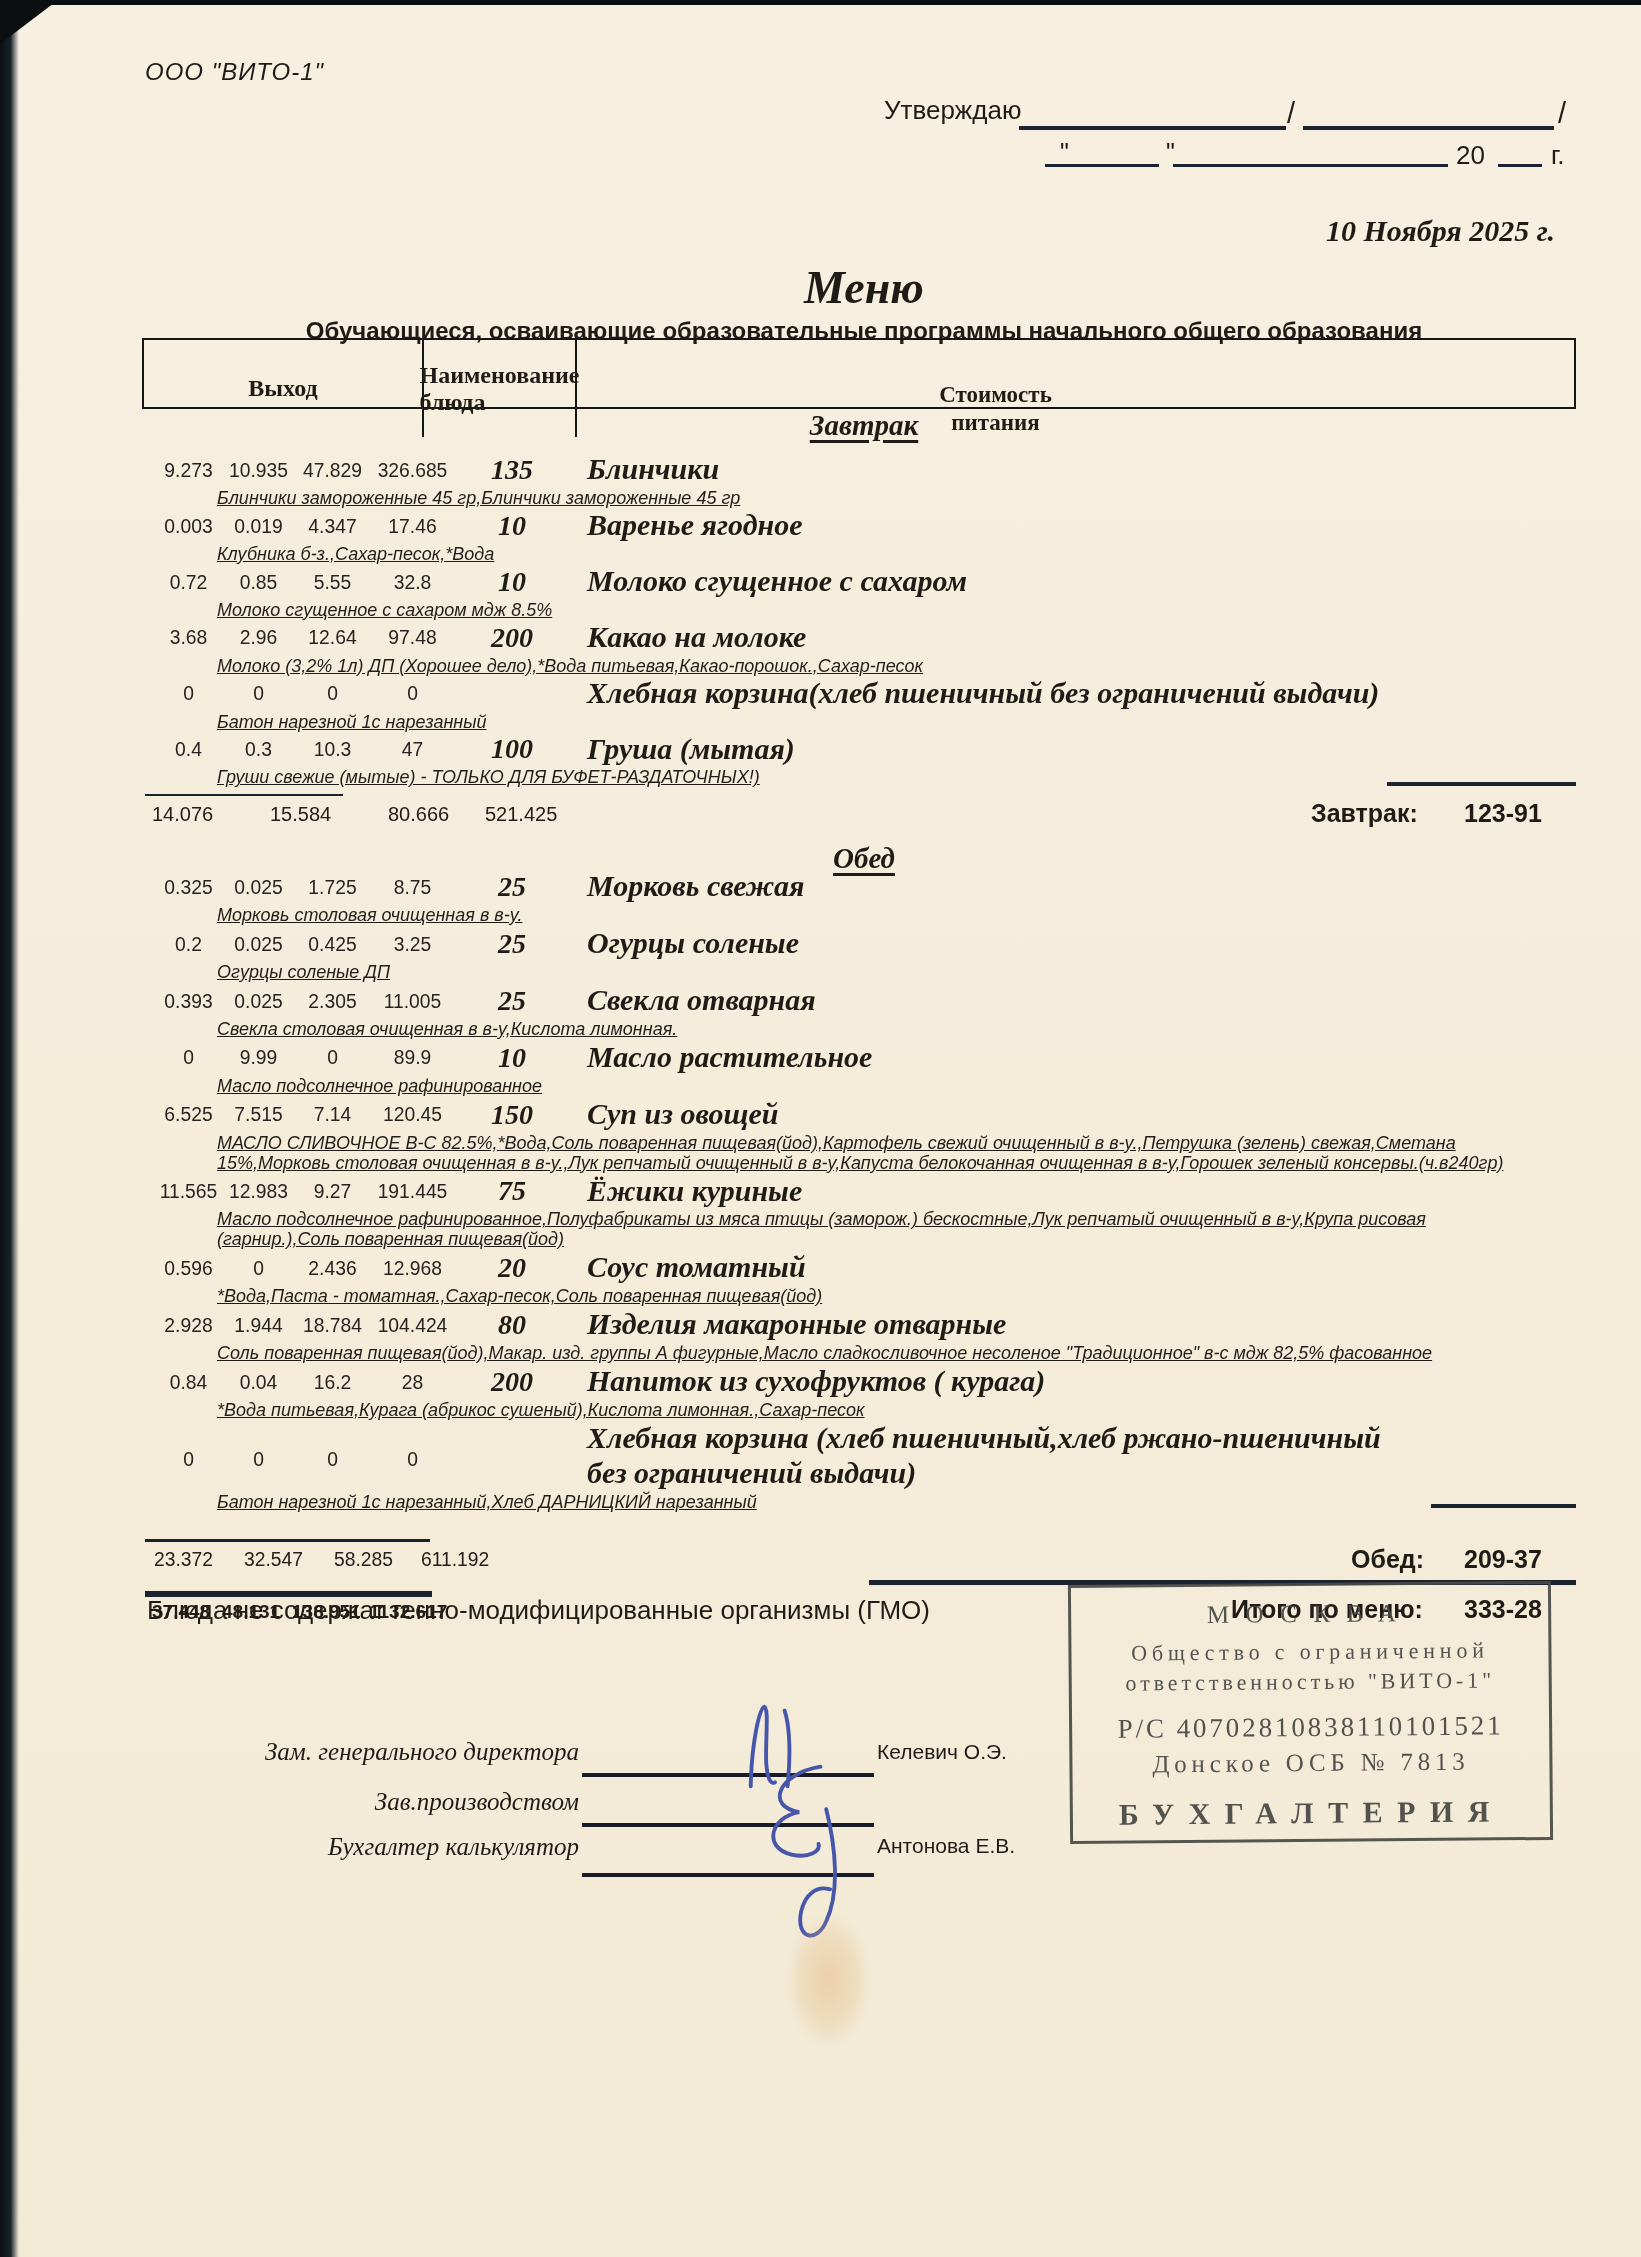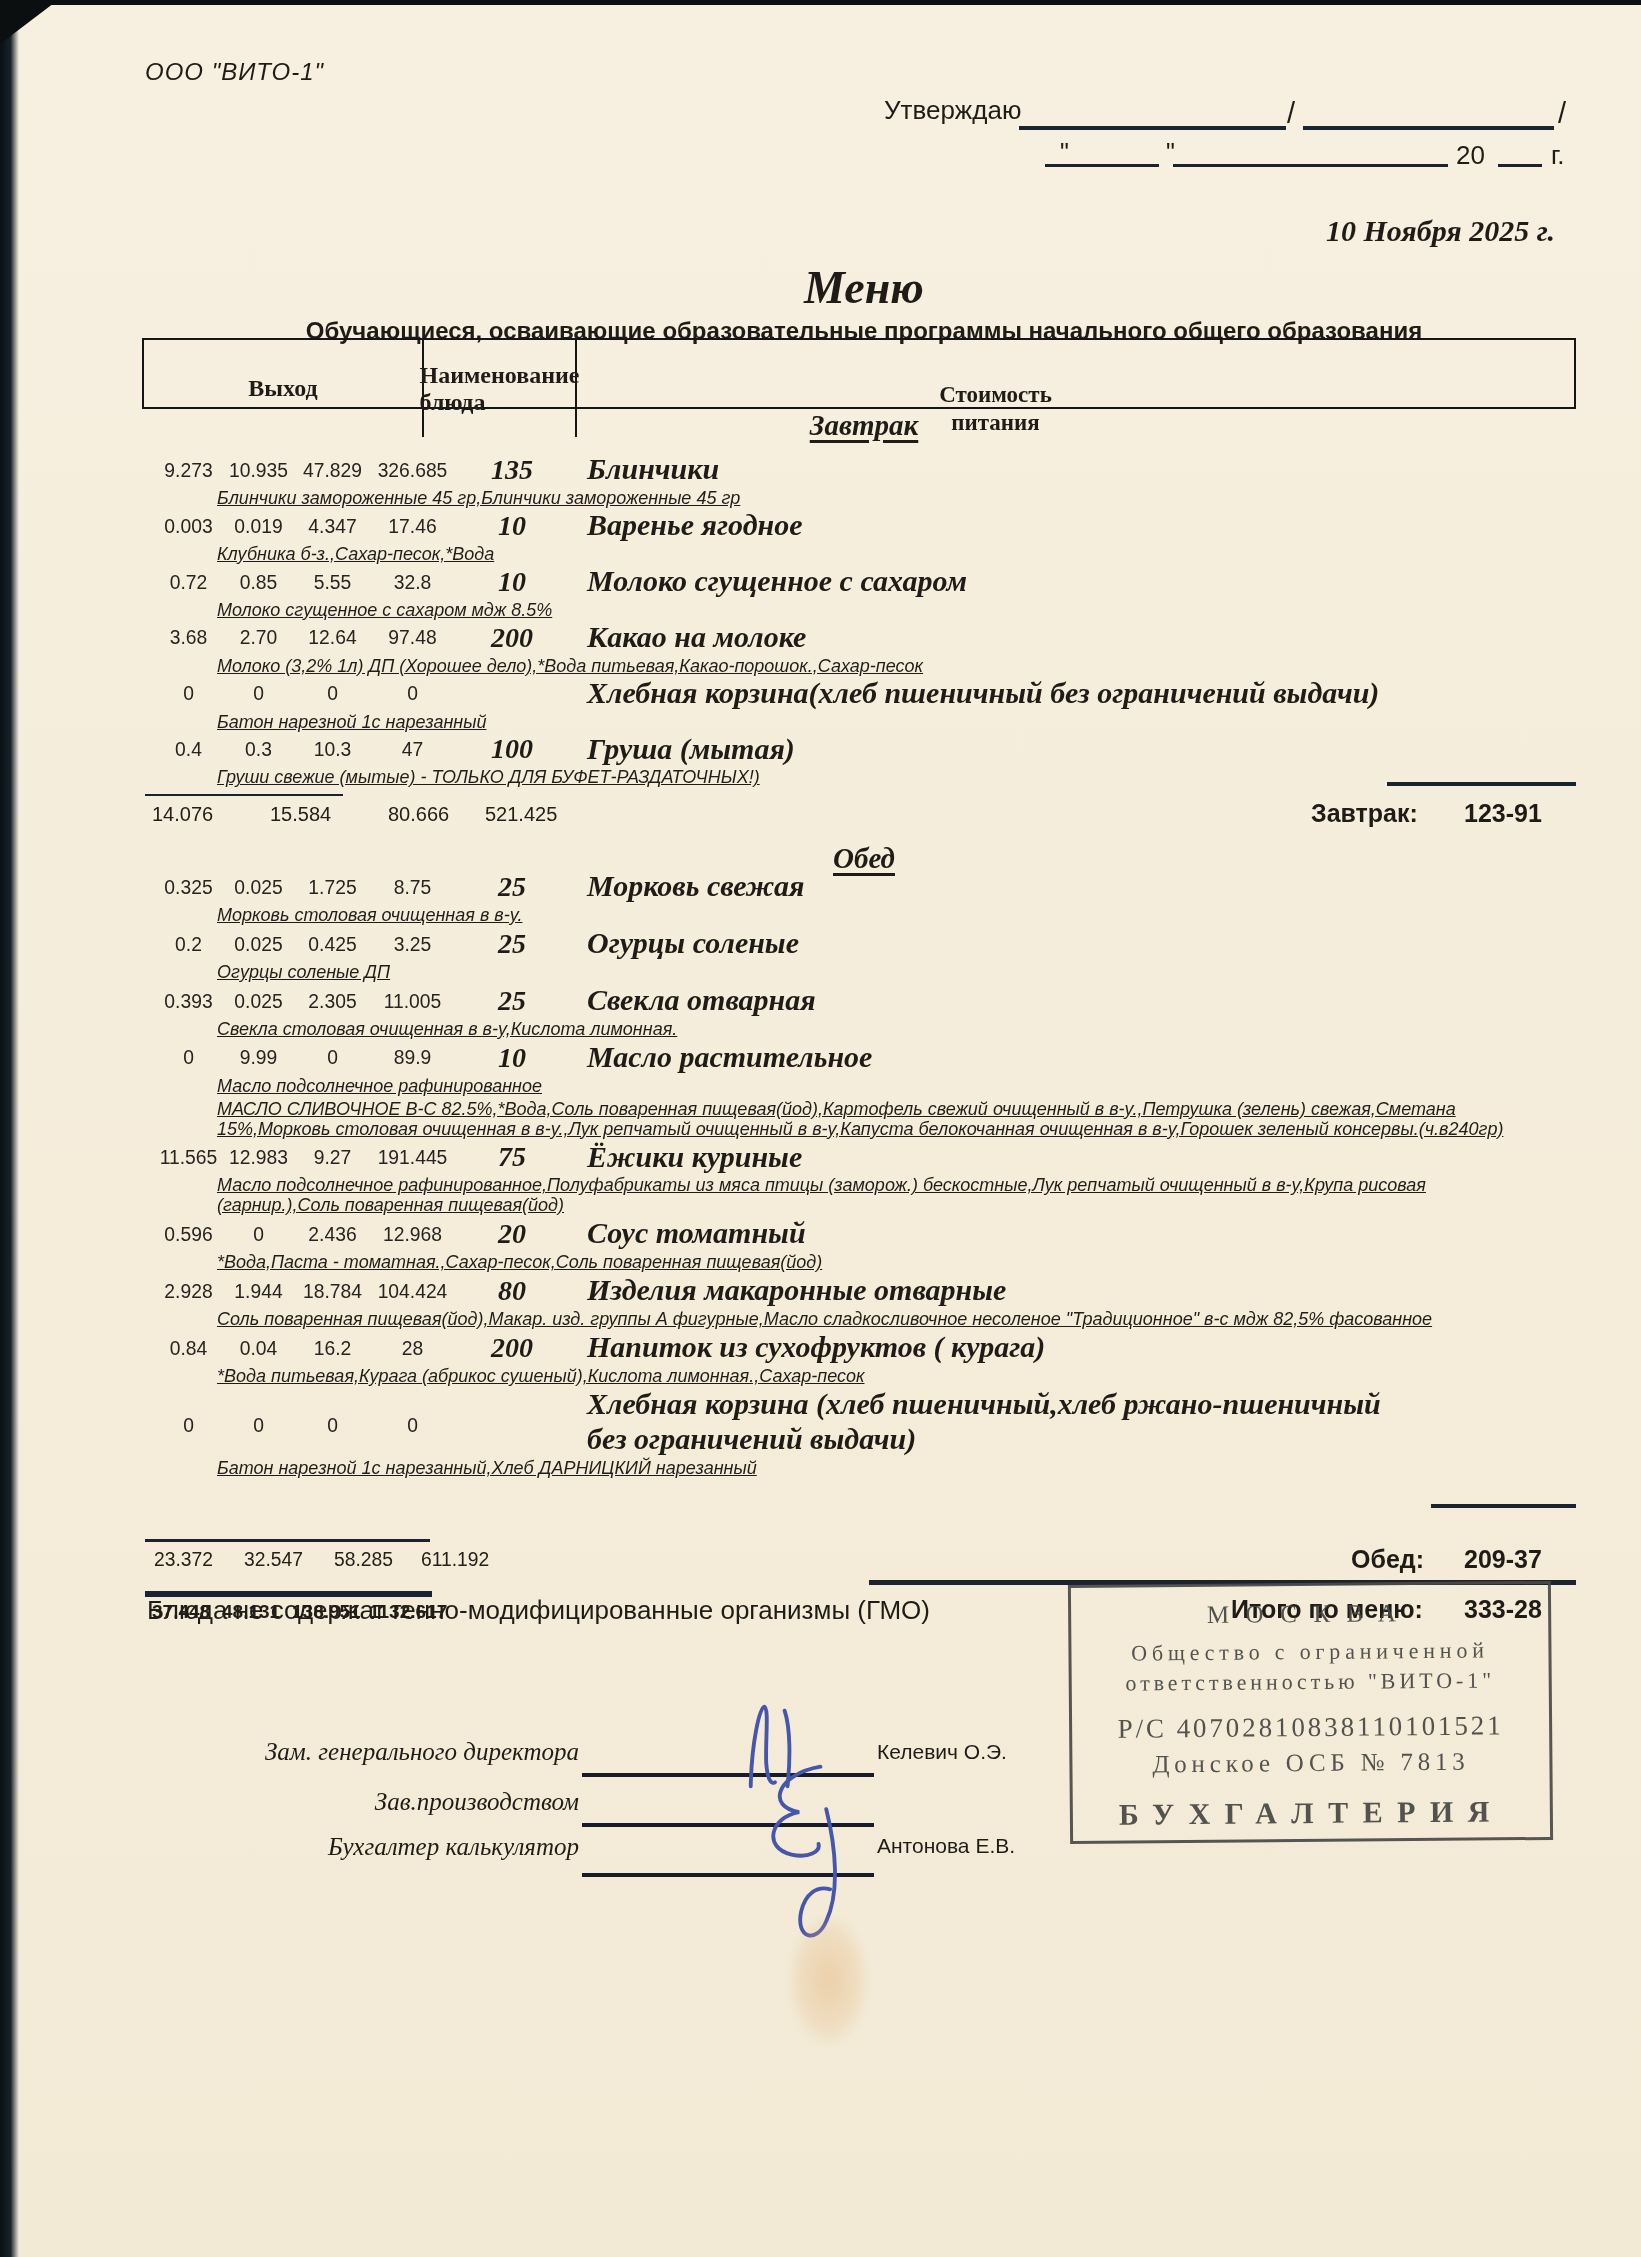--- a/index.html
+++ b/index.html
@@ -150,21 +150,21 @@
           <span class="nv c3">5.55</span>
           <span class="nv c4">32.8</span>
           <span class="out">10</span>
           <div class="dish">Молоко сгущенное с сахаром</div>
         </div>
         <div class="ingr">Молоко сгущенное с сахаром мдж 8.5%</div>
       </div>
       <div class="item">
         <div class="nr">
           <span class="nv c1">3.68</span>
-          <span class="nv c2">2.70</span>
+          <span class="nv c2">2.96</span>
           <span class="nv c3">12.64</span>
           <span class="nv c4">97.48</span>
           <span class="out">200</span>
           <div class="dish">Какао на молоке</div>
         </div>
         <div class="ingr">Молоко (3,2% 1л) ДП  (Хорошее дело),*Вода питьевая,Какао-порошок.,Сахар-песок</div>
       </div>
       <div class="item">
         <div class="nr">
           <span class="nv c1">0</span>
@@ -239,20 +239,28 @@
           <span class="nv c1">0</span>
           <span class="nv c2">9.99</span>
           <span class="nv c3">0</span>
           <span class="nv c4">89.9</span>
           <span class="out">10</span>
           <div class="dish">Масло растительное</div>
         </div>
         <div class="ingr">Масло подсолнечное рафинированное</div>
       </div>
       <div class="item">
+        <div class="nr">
+          <span class="nv c1">6.525</span>
+          <span class="nv c2">7.515</span>
+          <span class="nv c3">7.14</span>
+          <span class="nv c4">120.45</span>
+          <span class="out">150</span>
+          <div class="dish">Суп из овощей</div>
+        </div>
         <div class="ingr">МАСЛО СЛИВОЧНОЕ В-С  82.5%,*Вода,Соль поваренная пищевая(йод),Картофель свежий очищенный в в-у.,Петрушка (зелень) свежая,Сметана 15%,Морковь столовая очищенная в в-у.,Лук репчатый очищенный в в-у,Капуста белокочанная очищенная в в-у,Горошек зеленый консервы.(ч.в240гр)</div>
       </div>
       <div class="item">
         <div class="nr">
           <span class="nv c1">11.565</span>
           <span class="nv c2">12.983</span>
           <span class="nv c3">9.27</span>
           <span class="nv c4">191.445</span>
           <span class="out">75</span>
           <div class="dish">Ёжики куриные</div>

